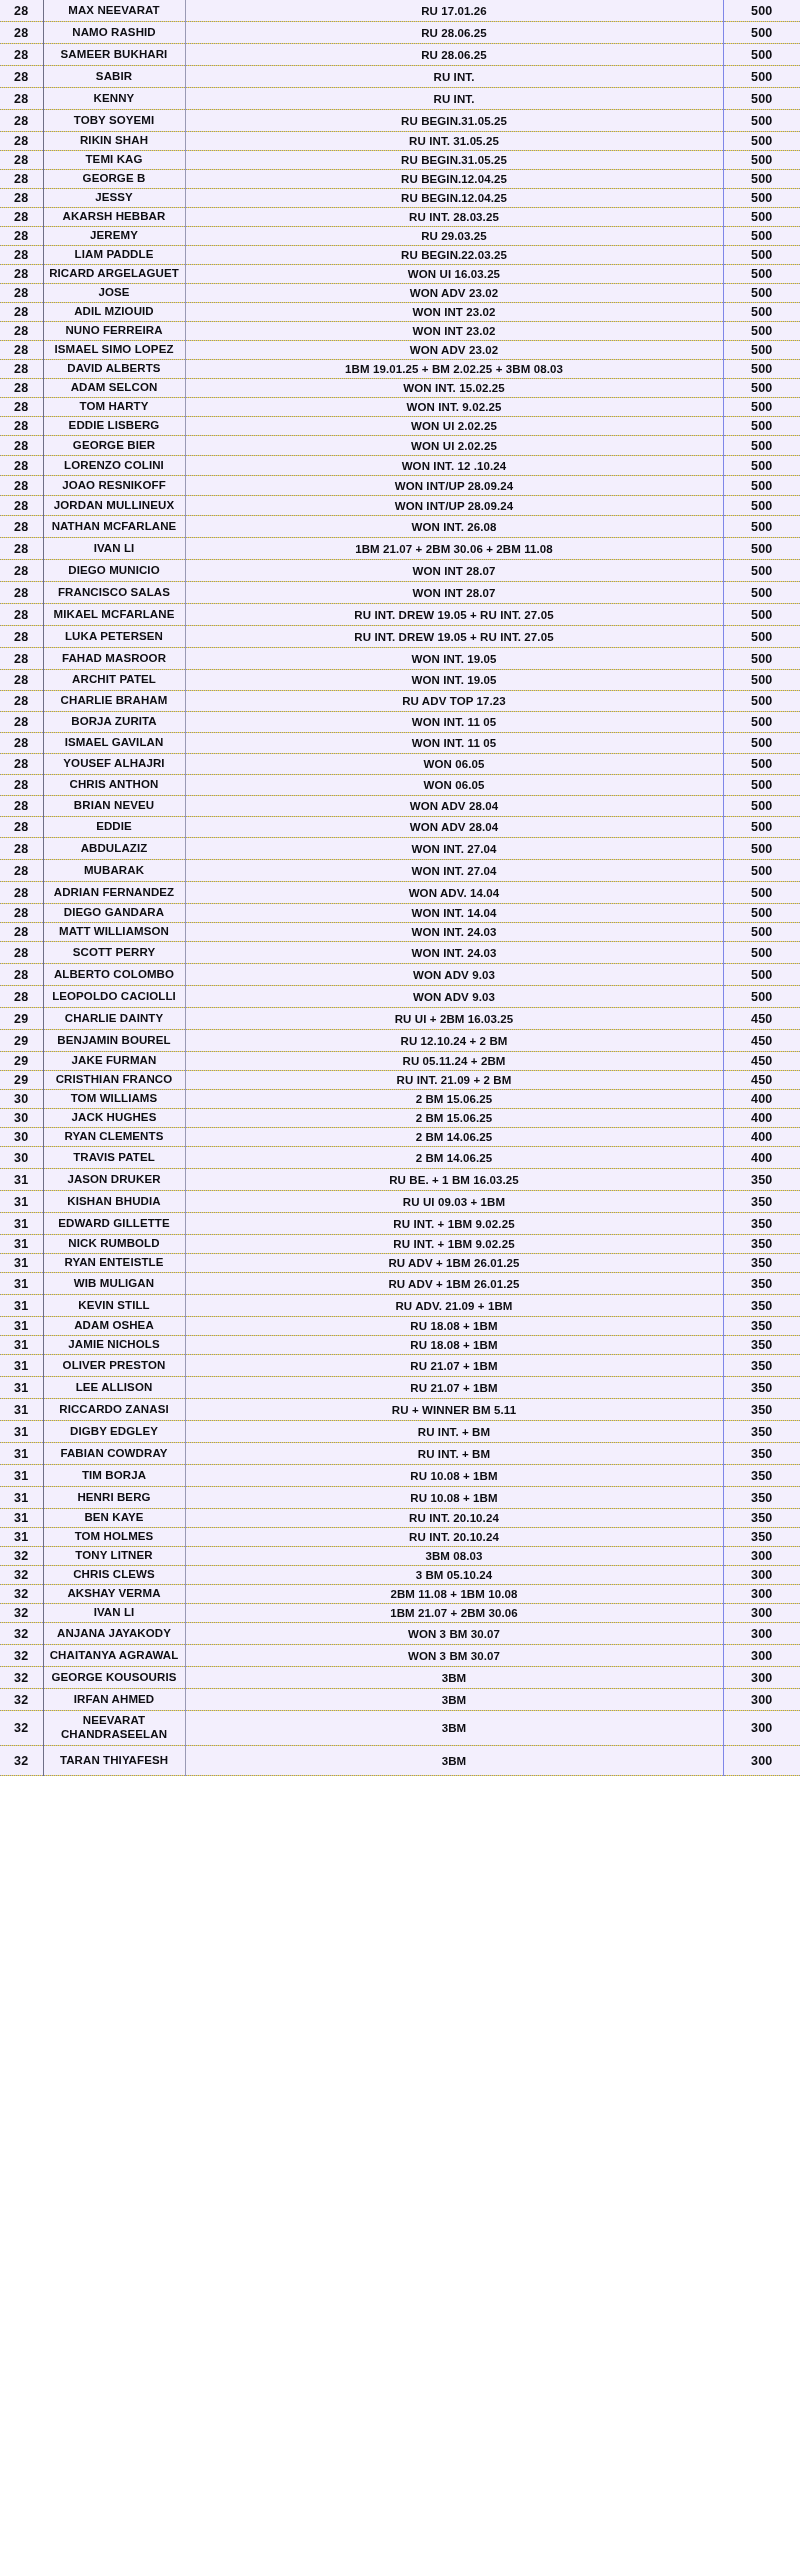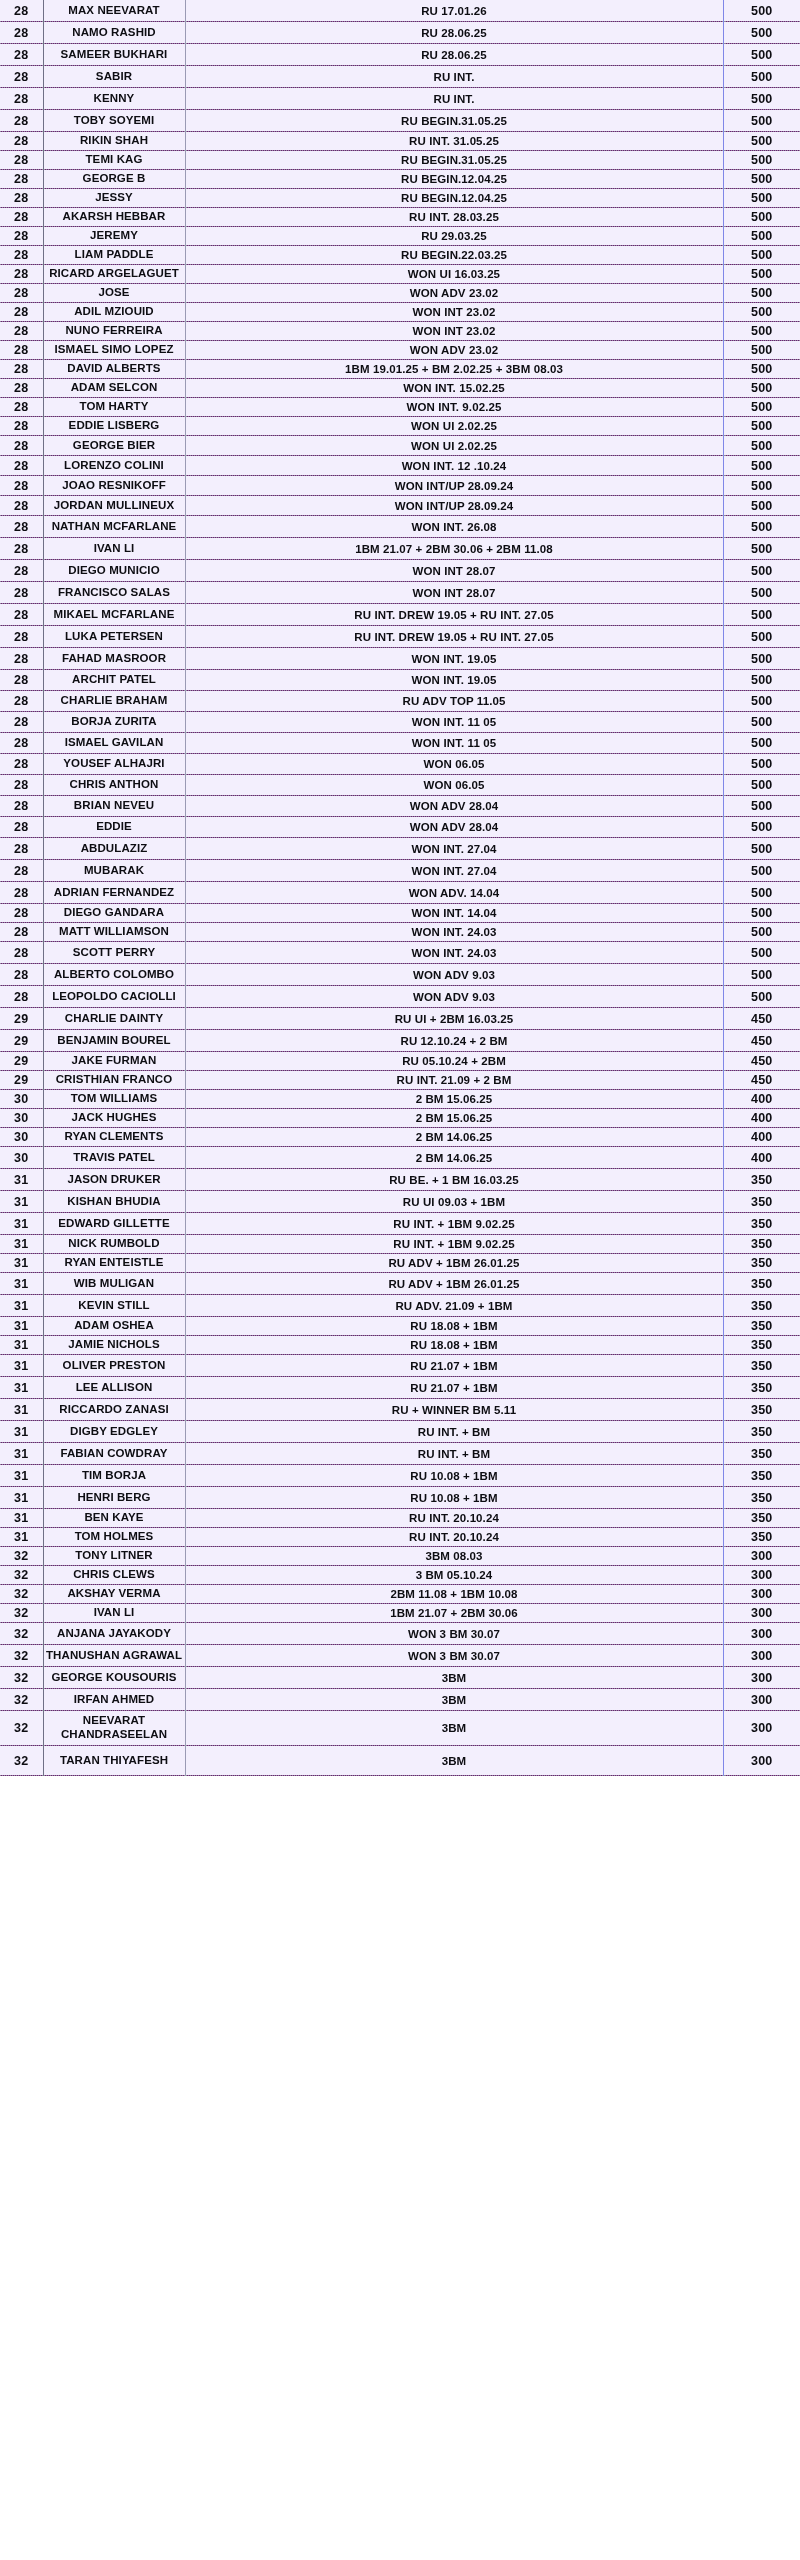--- a/index.html
+++ b/index.html
@@ -8,21 +8,21 @@
     background: #ffffff;
   }
   body {
     width: 800px;
     font-family: "Liberation Sans", sans-serif;
   }
   #leaderboard-table {
     width: 800px;
     border-collapse: collapse;
     table-layout: fixed;
-    background: #701a75;
+    background: #fde047;
   }
   #leaderboard-table col.c-rank  { width: 43px; }
   #leaderboard-table col.c-name  { width: 142px; }
   #leaderboard-table col.c-desc  { width: 538px; }
   #leaderboard-table col.c-pts   { width: 77px; }
 
   #leaderboard-table tr {
     background: #f3effd;
   }
   #leaderboard-table td {
@@ -278,21 +278,21 @@
       </tr>
       <tr class="h20">
         <td class="rank">28</td>
         <td class="name">ARCHIT PATEL</td>
         <td class="desc">WON INT. 19.05</td>
         <td class="pts">500</td>
       </tr>
       <tr class="h20">
         <td class="rank">28</td>
         <td class="name">CHARLIE BRAHAM</td>
-        <td class="desc">RU ADV TOP 11.05</td>
+        <td class="desc">RU ADV TOP 17.23</td>
         <td class="pts">500</td>
       </tr>
       <tr class="h20">
         <td class="rank">28</td>
         <td class="name">BORJA ZURITA</td>
         <td class="desc">WON INT. 11 05</td>
         <td class="pts">500</td>
       </tr>
       <tr class="h20">
         <td class="rank">28</td>
@@ -380,21 +380,21 @@
       </tr>
       <tr class="h21">
         <td class="rank">29</td>
         <td class="name">BENJAMIN BOUREL</td>
         <td class="desc">RU 12.10.24 + 2 BM</td>
         <td class="pts">450</td>
       </tr>
       <tr class="h18">
         <td class="rank">29</td>
         <td class="name">JAKE FURMAN</td>
-        <td class="desc">RU 05.10.24 + 2BM</td>
+        <td class="desc">RU 05.11.24 + 2BM</td>
         <td class="pts">450</td>
       </tr>
       <tr class="h18">
         <td class="rank">29</td>
         <td class="name">CRISTHIAN FRANCO</td>
         <td class="desc">RU INT. 21.09  + 2 BM</td>
         <td class="pts">450</td>
       </tr>
       <tr class="h18">
         <td class="rank">30</td>
@@ -553,21 +553,21 @@
         <td class="pts">300</td>
       </tr>
       <tr class="h21">
         <td class="rank">32</td>
         <td class="name">ANJANA JAYAKODY</td>
         <td class="desc">WON 3 BM 30.07</td>
         <td class="pts">300</td>
       </tr>
       <tr class="h21">
         <td class="rank">32</td>
-        <td class="name">THANUSHAN AGRAWAL</td>
+        <td class="name">CHAITANYA AGRAWAL</td>
         <td class="desc">WON 3 BM 30.07</td>
         <td class="pts">300</td>
       </tr>
       <tr class="h21">
         <td class="rank">32</td>
         <td class="name">GEORGE KOUSOURIS</td>
         <td class="desc">3BM</td>
         <td class="pts">300</td>
       </tr>
       <tr class="h21">

